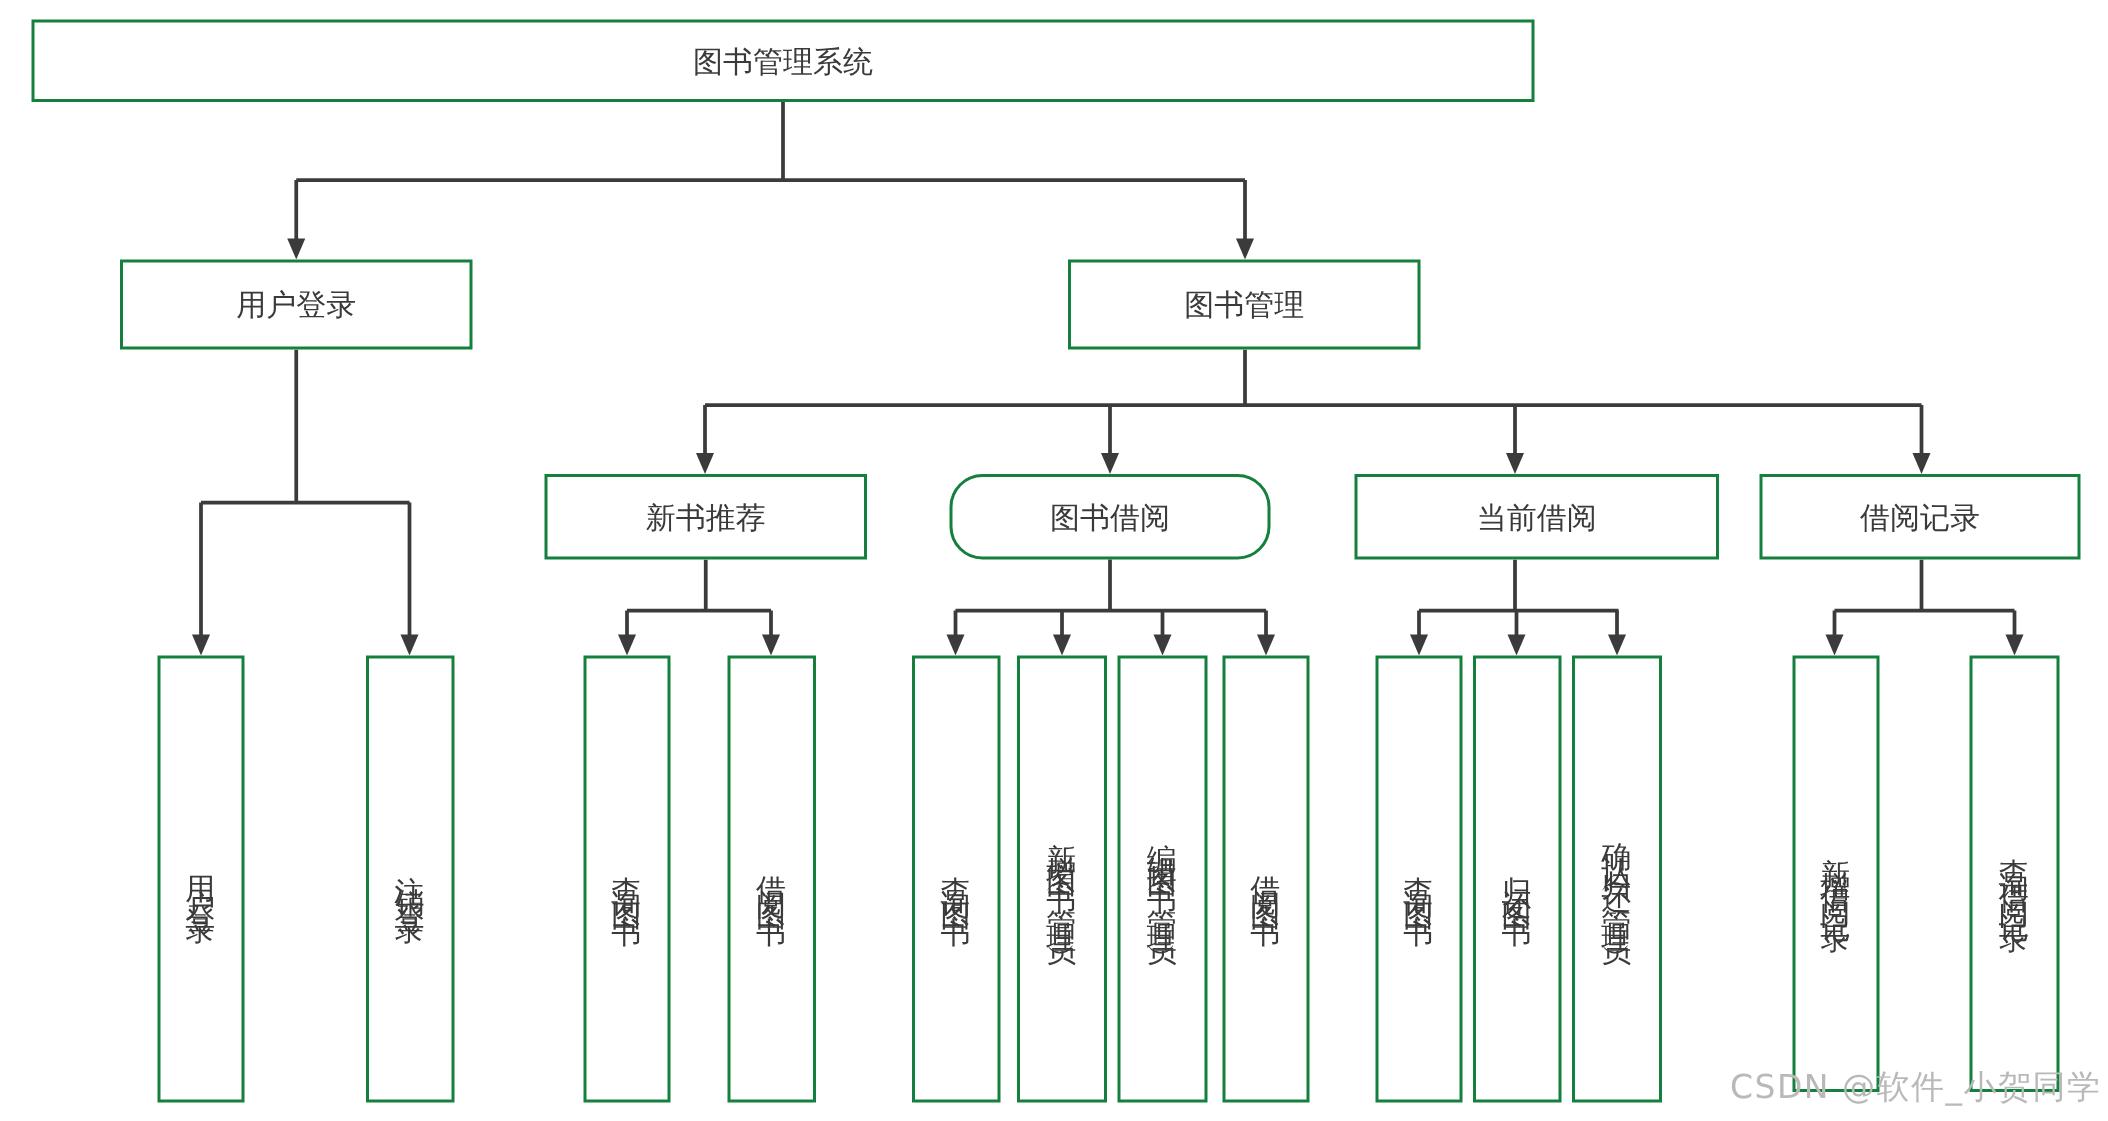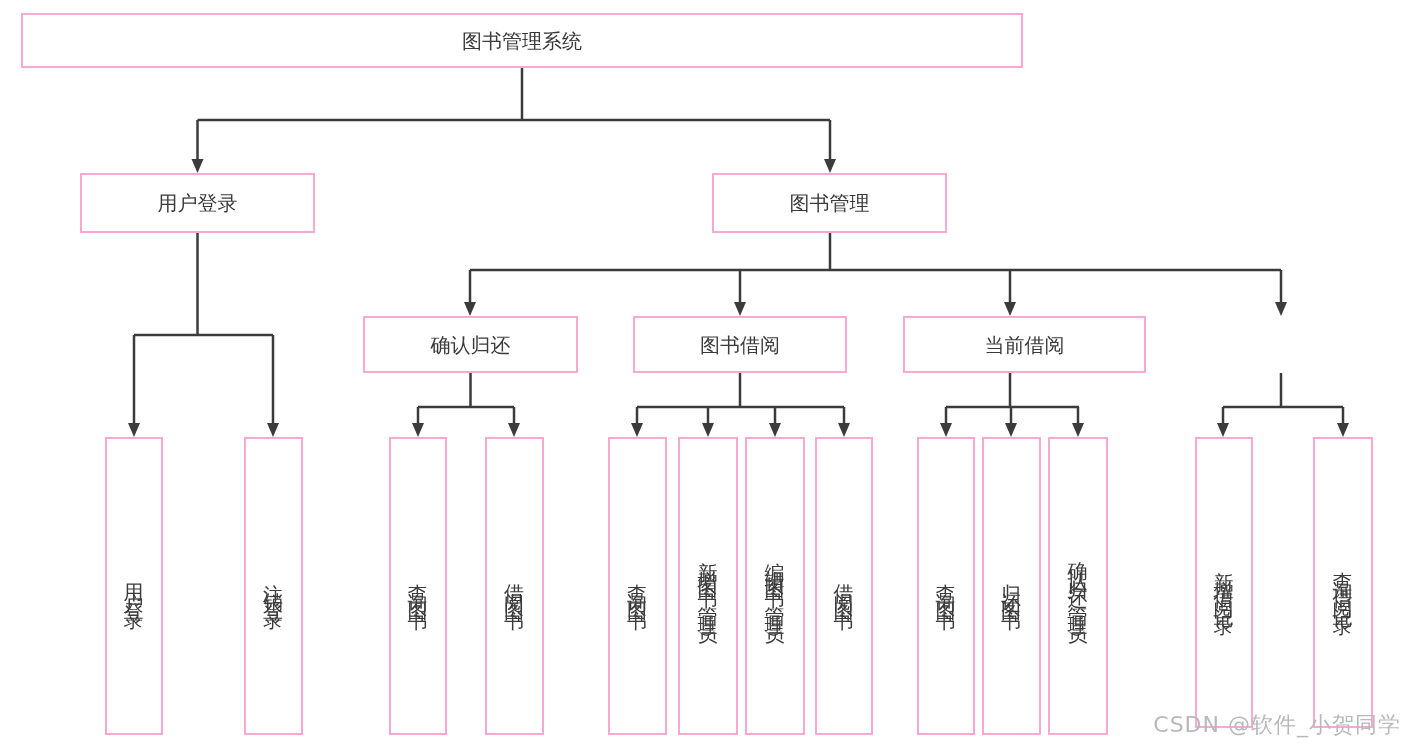--- a/index.html
+++ b/index.html
@@ -3,21 +3,21 @@
 <meta charset="utf-8">
 <style>
   html,body{margin:0;padding:0;background:#ffffff;}
   .canvas{
     position:relative;width:1405px;height:747px;background:#ffffff;
     font-family:"DejaVu Sans",sans-serif;overflow:hidden;
   }
   .connector-layer{position:absolute;left:0;top:0;width:1405px;height:747px;z-index:1;}
   .node{
     position:absolute;box-sizing:border-box;background:#ffffff;
-    border:2px solid #f9a8d4;display:flex;align-items:center;justify-content:center;
+    border:2px solid #15803d;display:flex;align-items:center;justify-content:center;
     color:#3a3a3a;font-size:20px;z-index:2;text-align:center;
   }
   .node span{display:block;line-height:1.2;}
   .node.vertical span{
     writing-mode:vertical-rl;letter-spacing:9px;line-height:1;
   }
   .watermark{
     position:absolute;right:4px;bottom:7px;z-index:3;
     font-size:22px;letter-spacing:1px;color:#b9b9b9;white-space:nowrap;
   }
@@ -84,27 +84,30 @@
 <div class="node" style="left: 21px; top: 13px; width: 1002px; height: 55px;">
       <span>图书管理系统</span>
     </div>
     <div class="node" style="left: 80px; top: 173px; width: 235px; height: 60px;">
       <span>用户登录</span>
     </div>
     <div class="node" style="left: 712px; top: 173px; width: 235px; height: 60px;">
       <span>图书管理</span>
     </div>
     <div class="node" style="left: 363px; top: 316px; width: 215px; height: 57px;">
-      <span>确认归还</span>
+      <span>新书推荐</span>
     </div>
-    <div class="node" style="left: 633px; top: 316px; width: 214px; height: 57px;">
+    <div class="node" style="left: 633px; top: 316px; width: 214px; height: 57px; border-radius: 22px;">
       <span>图书借阅</span>
     </div>
     <div class="node" style="left: 903px; top: 316px; width: 243px; height: 57px;">
       <span>当前借阅</span>
+    </div>
+    <div class="node" style="left: 1173px; top: 316px; width: 214px; height: 57px;">
+      <span>借阅记录</span>
     </div>
     <div class="node vertical" style="left: 105px; top: 437px; width: 58px; height: 298px;">
       <span>用户登录</span>
     </div>
     <div class="node vertical" style="left: 244px; top: 437px; width: 59px; height: 298px;">
       <span>注销登录</span>
     </div>
     <div class="node vertical" style="left: 389px; top: 437px; width: 58px; height: 298px;">
       <span>查询图书</span>
     </div>

